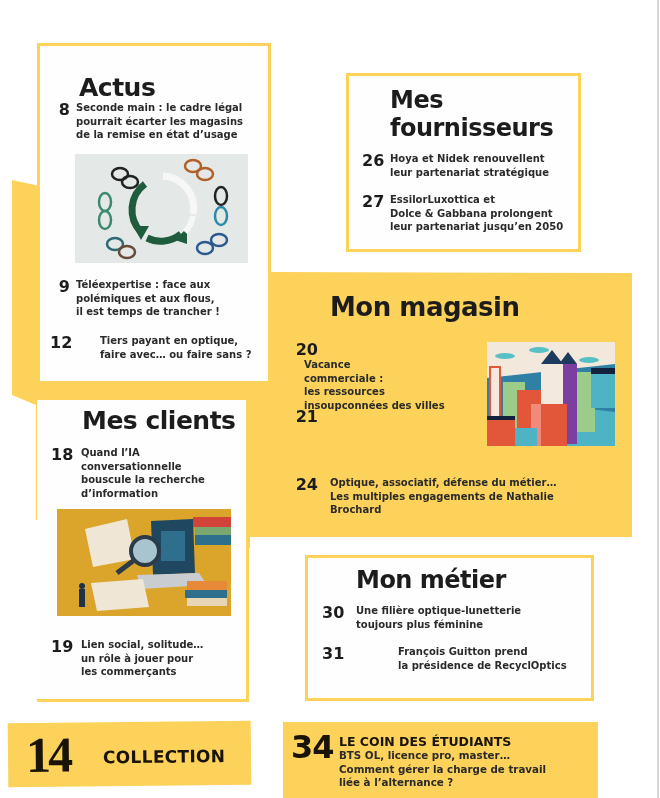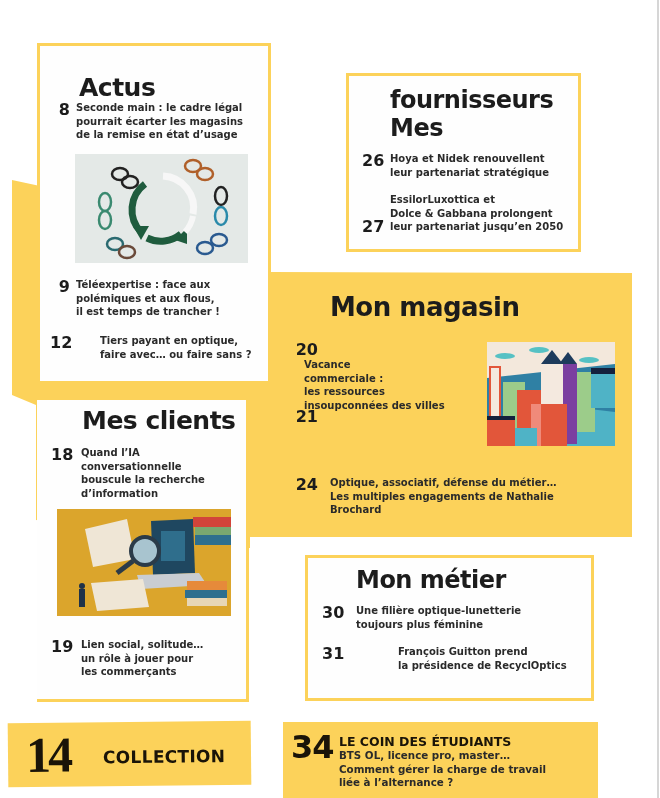--- a/index.html
+++ b/index.html
@@ -81,30 +81,30 @@
 il est temps de trancher !</div>
 </div>
 <div class="item" style="left:50px;top:334px;gap:24px;">
   <div class="num" style="width:20px;">12</div>
   <div class="txt">Tiers payant en optique,
 faire avec… ou faire sans ?</div>
 </div>
 
 <div class="card bordered" style="left:346px;top:73px;width:235px;height:179px;"></div>
 <div class="sec-title" style="left:390px;top:86px;font-size:24px;line-height:28px;">
+  <div>Mes</div>
   <div>fournisseurs</div>
-  <div>Mes</div>
 </div>
 <div class="item" style="left:362px;top:152px;">
   <div class="num" style="width:22px;">26</div>
   <div class="txt">Hoya et Nidek renouvellent
 leur partenariat stratégique</div>
 </div>
 <div class="item" style="left:362px;top:193px;">
-  <div class="num" style="width:22px;margin-top:25px;">27</div>
+  <div class="num" style="width:22px;">27</div>
   <div class="txt">EssilorLuxottica et
 Dolce &amp; Gabbana prolongent
 leur partenariat jusqu’en 2050</div>
 </div>
 
 <div class="sec-title" style="left:330px;top:292px;font-size:26px;">Mon magasin</div>
 <div class="item" style="left:292px;top:341px;flex-direction:column;">
   <div class="num" style="width:26px;">20</div>
   <div class="txt" style="margin-left:12px;">Vacance
 commerciale :

